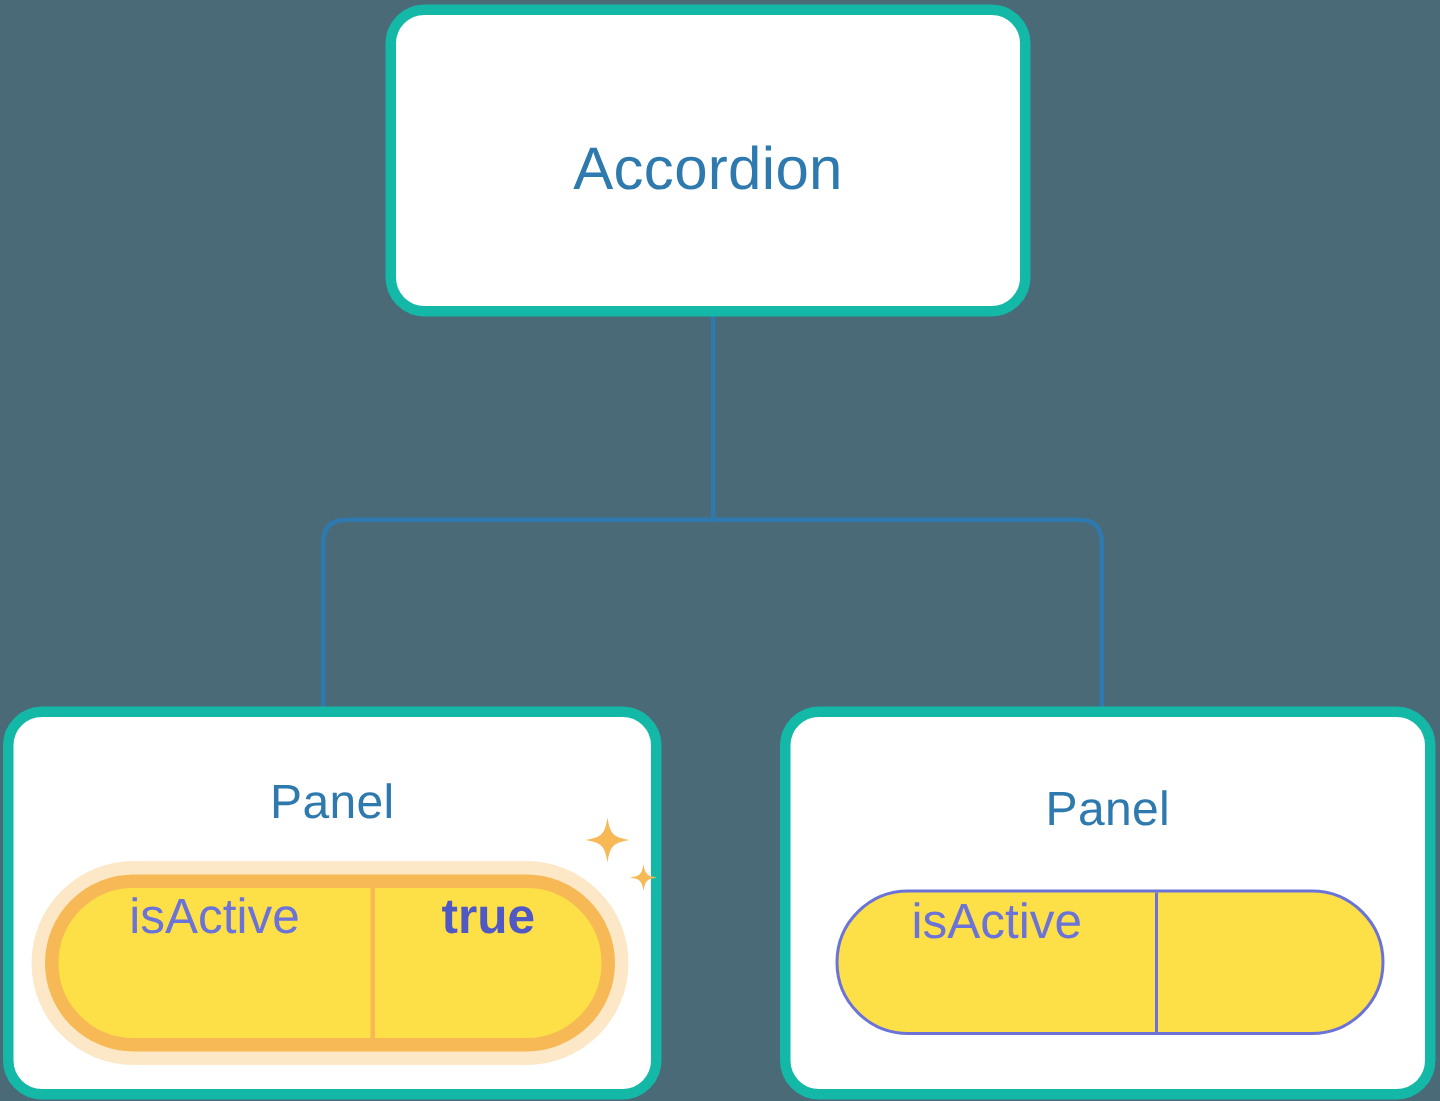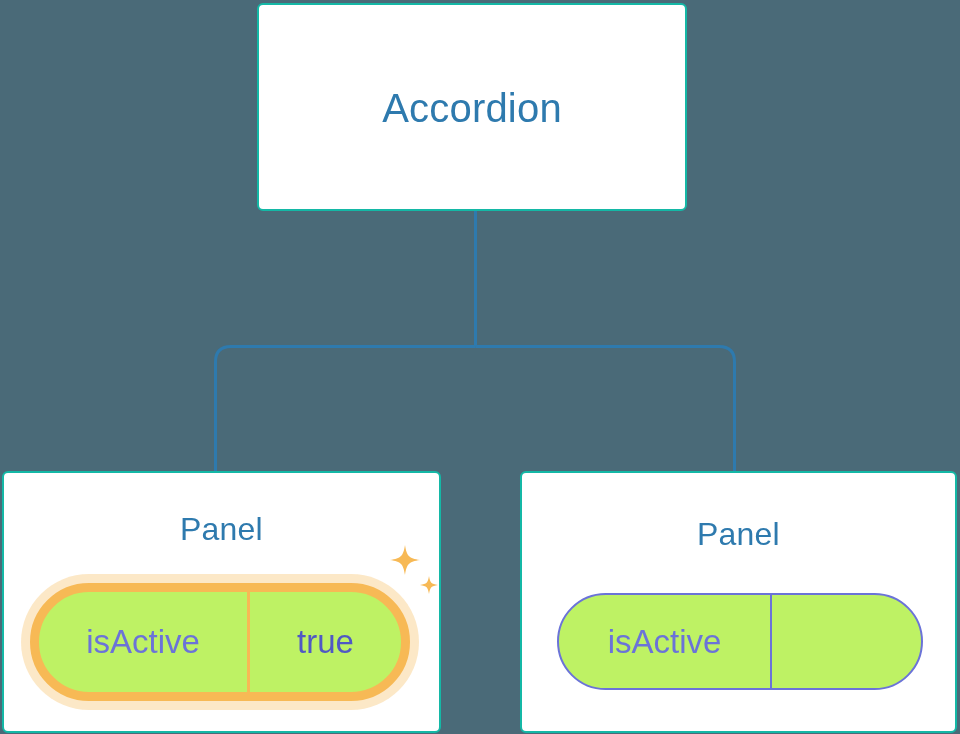--- a/index.html
+++ b/index.html
@@ -23,22 +23,22 @@
     position: absolute;
     left: 0; top: 0;
     width: 960px; height: 734px;
     pointer-events: none;
   }
 
   
   .node {
     position: absolute;
     background: #ffffff;
-    border: 2px solid #14b8a6;
-    border-radius: 6px;
+    border: 7px solid #14b8a6;
+    border-radius: 26px;
     box-sizing: border-box;
   }
   .node-root {
     left: 257px;
     top: 3px;
     width: 430px;
     height: 208px;
   }
   .node-panel-left {
     left: 2px;
@@ -85,23 +85,23 @@
     top: 583px;
   }
   .pill-wrap-right {
     left: 557px;
     top: 593px;
   }
 
   .pill {
     position: relative;
     display: flex;
-    align-items: center;
+    align-items: flex-start;
     box-sizing: border-box;
-    background: #bef264;
+    background: #fde047;
   }
 
   
   .pill-plain {
     width: 366px;
     height: 97px;
     border: 2px solid #6b73d8;
     border-radius: 49px;
   }
   .pill-plain .pill-key,
@@ -123,21 +123,21 @@
     border-radius: 60px;
     box-shadow: 0 0 0 9px rgba(247, 185, 85, 0.33);
   }
   .pill-highlight .pill-key {
     color: #6b73d8;
     font-weight: 400;
     font-size: 33px;
   }
   .pill-highlight .pill-val {
     color: #5058c4;
-    font-weight: 400;
+    font-weight: 700;
     font-size: 33px;
   }
   .pill-highlight .pill-divider {
     background: #f7b955;
     width: 3px;
   }
 
   .pill-cell {
     display: flex;
     align-items: center;

